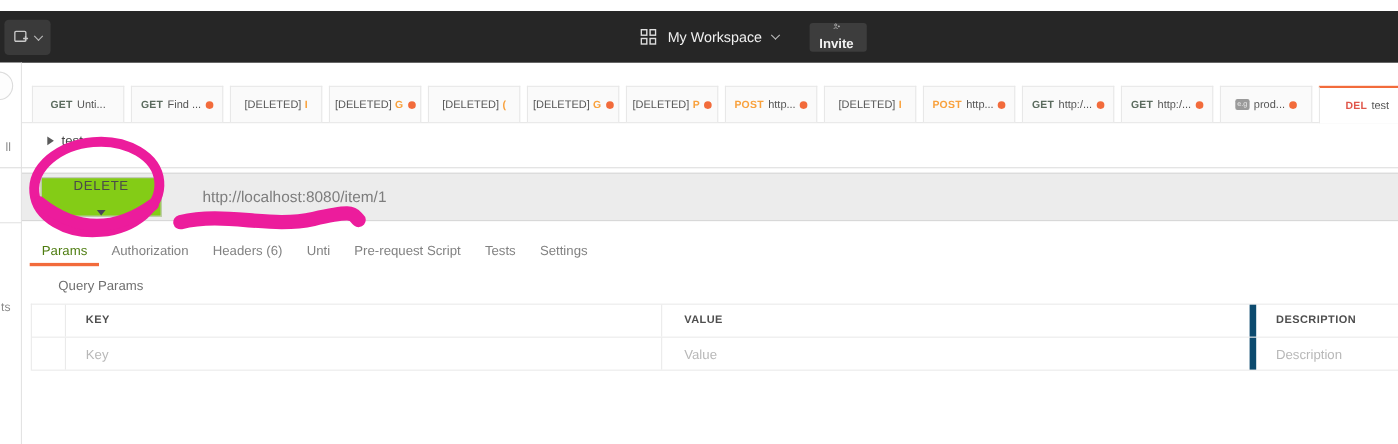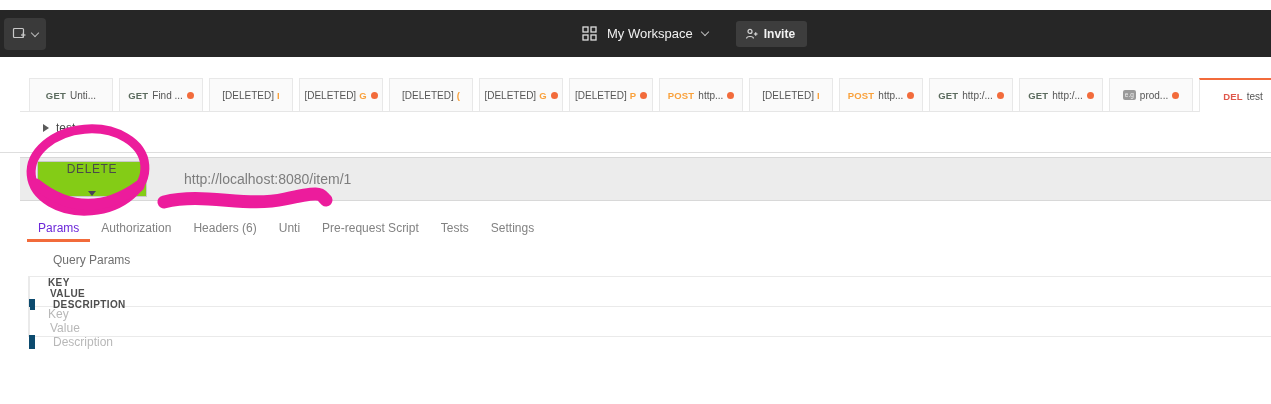--- a/index.html
+++ b/index.html
@@ -11,21 +11,21 @@
   .topbar { position:absolute; left:0; top:10px; width:100%; height:47px; background:#262626; }
   .newtab-btn { position:absolute; left:4px; top:8px; width:42px; height:32px; background:#3a3a3a;
                 border-radius:4px; display:flex; align-items:center; justify-content:center; gap:5px; cursor:pointer; }
   .chev { width:6px; height:6px; border-right:1.6px solid #b9b9b9; border-bottom:1.6px solid #b9b9b9;
           transform:rotate(45deg); margin-top:-3px; }
   .ws-group { position:absolute; left:582px; top:0; height:47px; display:flex; align-items:center; }
   .ws-label { margin-left:10px; font-size:13px; color:#f0f0f0; }
   .ws-chev { margin-left:9px; }
   .invite-btn { margin-left:28px; height:26px; background:#3d3d3d; border-radius:3px;
                 display:flex; align-items:center; gap:6px; padding:0 12px 0 9px;
-                color:#f2f2f2; font-size:12px; font-weight:bold; cursor:pointer; }
+                color:#f2f2f2; font-size:12px; font-weight:bold; cursor:pointer;flex-direction:column; }
 
   
   .sidebar { position:absolute; left:0; top:57px; width:20px; height:347px; background:#fff;
              border-right:1px solid #e3e3e3; }
   .sb-pill { position:absolute; left:-15px; top:8px; width:27px; height:26px;
              border:1px solid #dcdcdc; border-radius:13px; background:#fdfdfd; }
   .sb-frag1 { position:absolute; left:5px; top:71px; font-size:11px; color:#8b8b8b; }
   .sb-line2 { position:absolute; left:0; top:145px; width:20px; height:1px; background:#e3e3e3; }
   .sb-frag2 { position:absolute; left:1px; top:217px; font-size:11px; color:#8b8b8b; }
 
@@ -63,27 +63,27 @@
   .caret-down { width:0; height:0; border-left:4px solid transparent; border-right:4px solid transparent;
                 border-top:5px solid #474457; }
   .url-input { position:absolute; left:142px; top:0; height:100%; width:calc(100% - 142px);
                background:transparent; border:none; outline:none; font-family:"Liberation Sans",sans-serif;
                font-size:14px; color:#7d7d7d; padding-left:22px; }
 
   
   .reqtabs { position:absolute; left:27px; top:216px; display:flex; height:26px; }
   .reqtab { padding:0 11px; font-size:12px; color:#828282; display:flex; align-items:center; cursor:pointer;
             border-bottom:3px solid transparent; }
-  .reqtab.active { color:#6d28d9; border-bottom:3px solid #f26b3b; }
+  .reqtab.active { color:#4d7c0f; border-bottom:3px solid #f26b3b; }
 
   
   .qp-title { position:absolute; left:53px; top:253px; font-size:12px; color:#6f6f6f; }
   .ptable { position:absolute; left:28px; top:276px; right:0;
             border-top:1px solid #eaeaea; border-left:1px solid #eaeaea; }
-  .prow { display:flex; height:30px; border-bottom:1px solid #eaeaea;flex-direction:column; }
+  .prow { display:flex; height:30px; border-bottom:1px solid #eaeaea; }
   .pc { height:100%; display:flex; align-items:center; padding-left:18px; }
   .pc0 { width:30px; padding:0; }
   .pc1 { width:542px; border-left:1px solid #eaeaea; }
   .pc2 { width:535px; border-left:1px solid #eaeaea;padding-left:20px; }
   .pc3 { flex:1; border-left:6px solid #0c4a6e; }
   .ph { font-size:10px; font-weight:bold; color:#4e4e4e; letter-spacing:.4px; }
   .pp { font-size:12px; color:#b8b8b8; }
 
   
   .marker { position:absolute; left:0; top:0; width:1271px; height:404px; pointer-events:none; z-index:50; }
@@ -117,20 +117,26 @@
           <circle cx="5" cy="3.4" r="2" fill="none" stroke="#d6d6d6" stroke-width="1.2"></circle>
           <path d="M1.5 10.5 C1.5 7.8 8.5 7.8 8.5 10.5" fill="none" stroke="#d6d6d6" stroke-width="1.2"></path>
           <line x1="10.7" y1="4.2" x2="10.7" y2="7.8" stroke="#d6d6d6" stroke-width="1.2"></line>
           <line x1="8.9" y1="6" x2="12.5" y2="6" stroke="#d6d6d6" stroke-width="1.2"></line>
         </svg>
         <span>Invite</span>
       </div>
     </div>
   </div>
 
+  <div class="sidebar">
+    <div class="sb-pill"></div>
+    <div class="sb-frag1">ll</div>
+    <div class="sb-line2"></div>
+    <div class="sb-frag2">ts</div>
+  </div>
 
   <div class="tabstrip-border"></div>
   <div class="tabs">
     <div class="tab">
       <span class="t-m get">GET</span>
       <span class="t-title">Unti...</span>
     </div>
     <div class="tab">
       <span class="t-m get">GET</span>
       <span class="t-title">Find ...</span>

